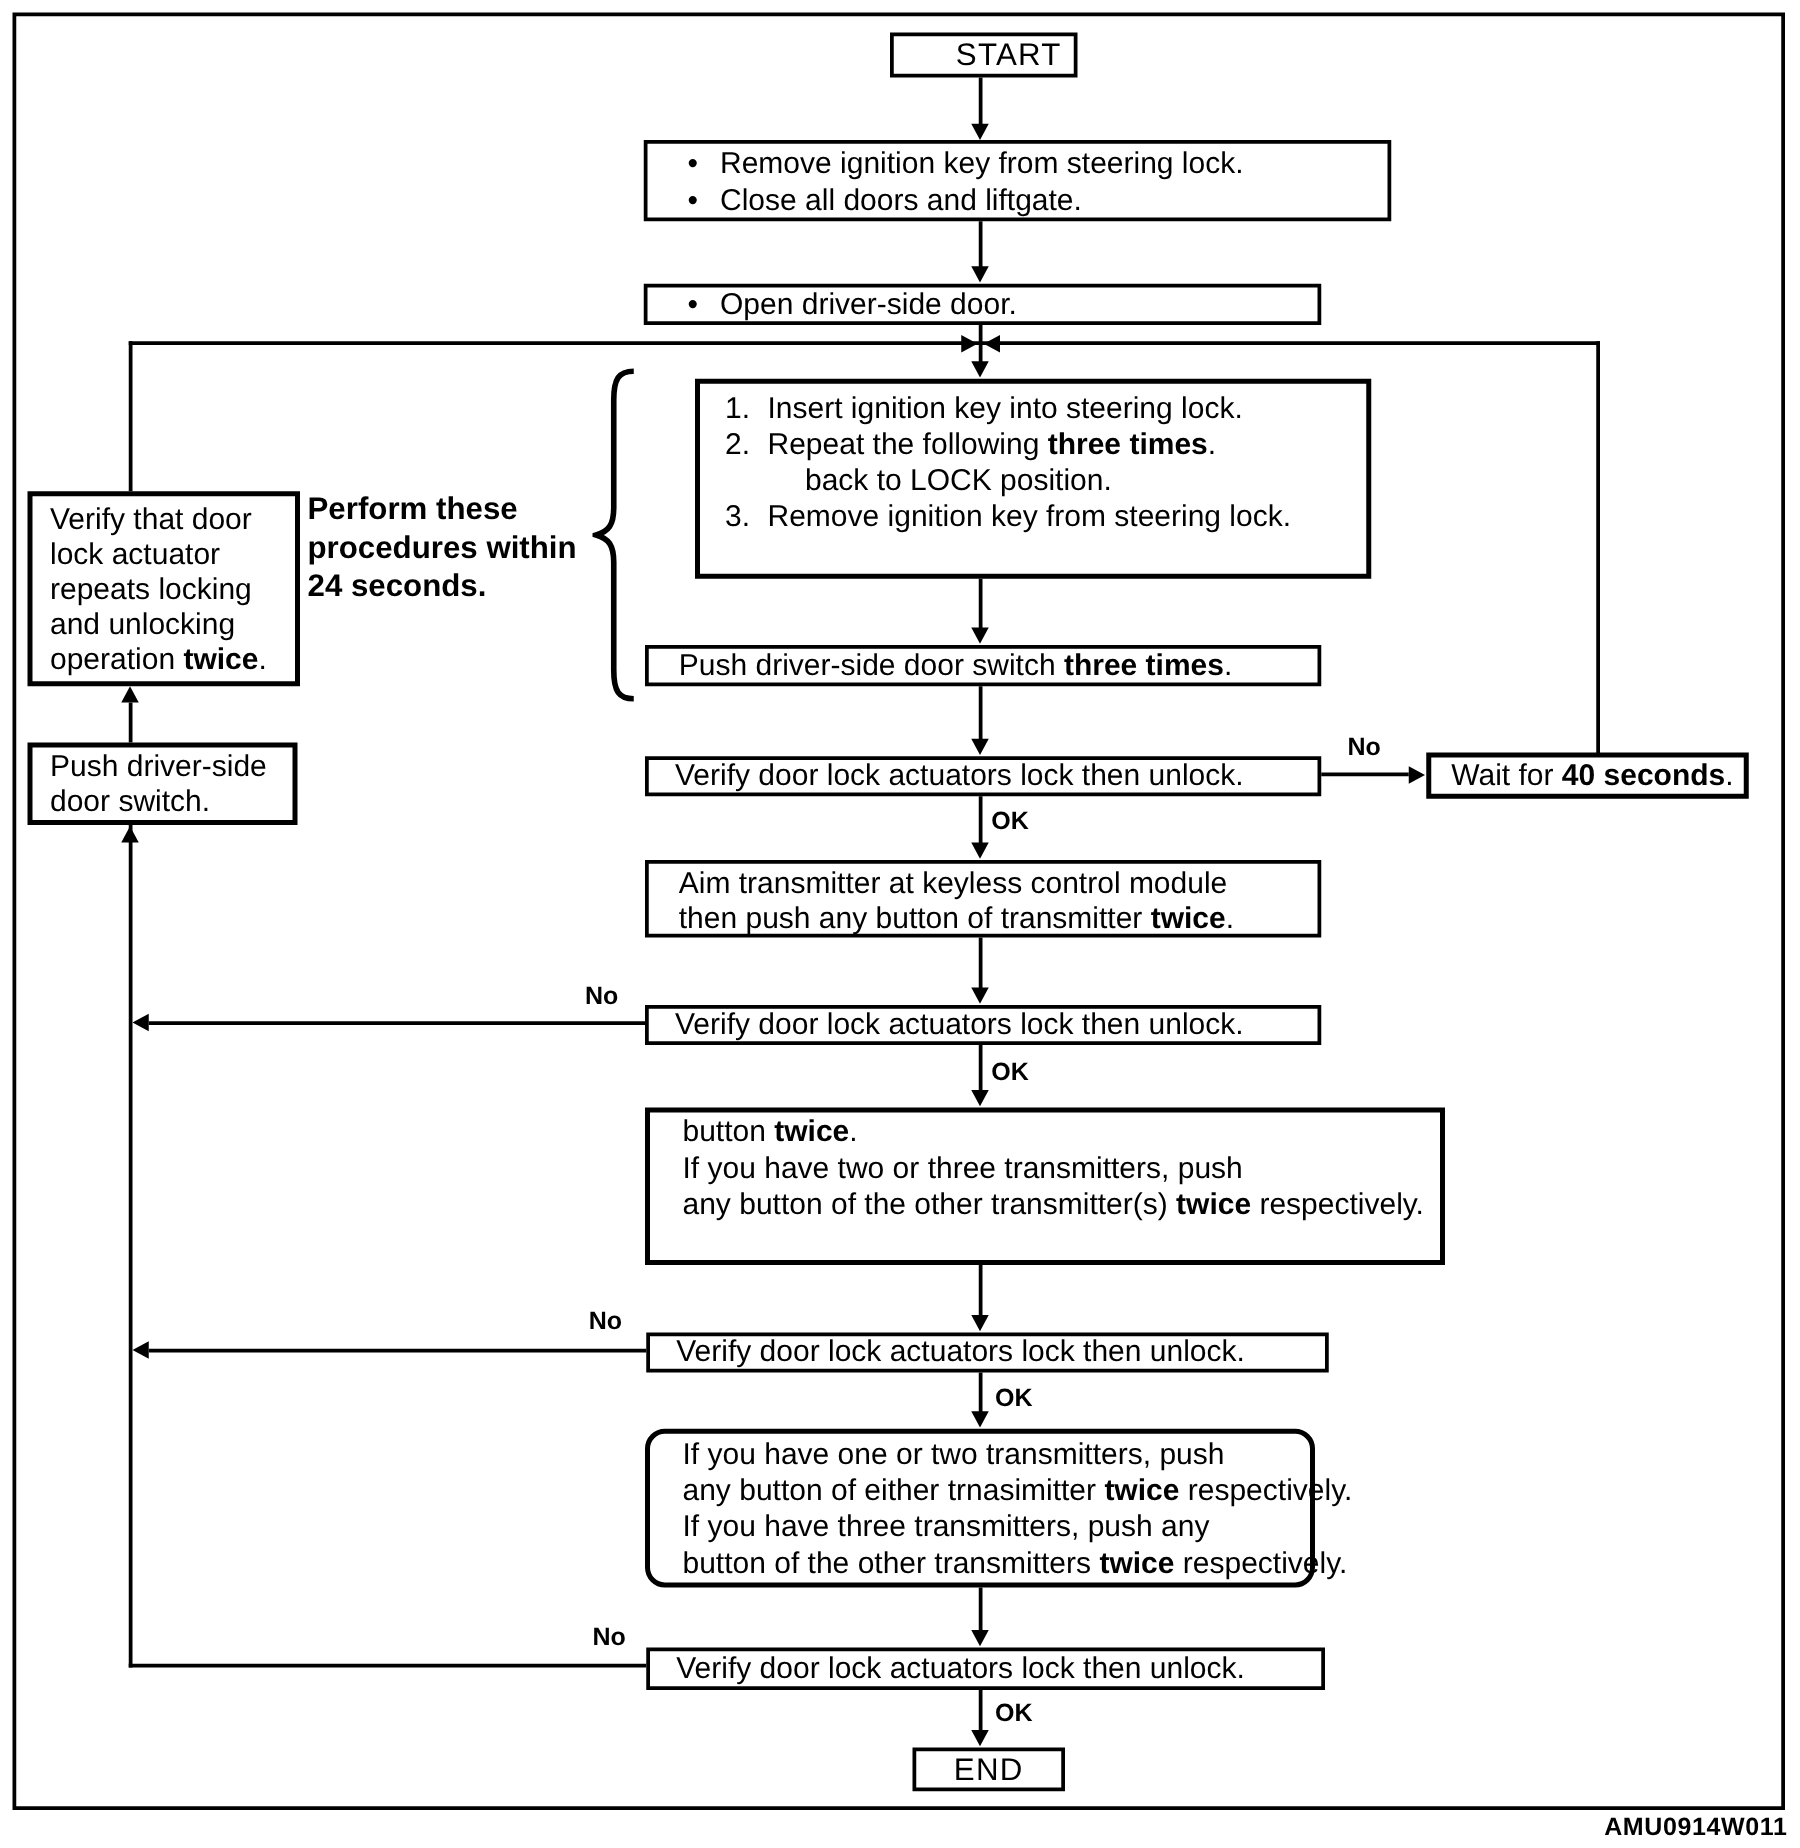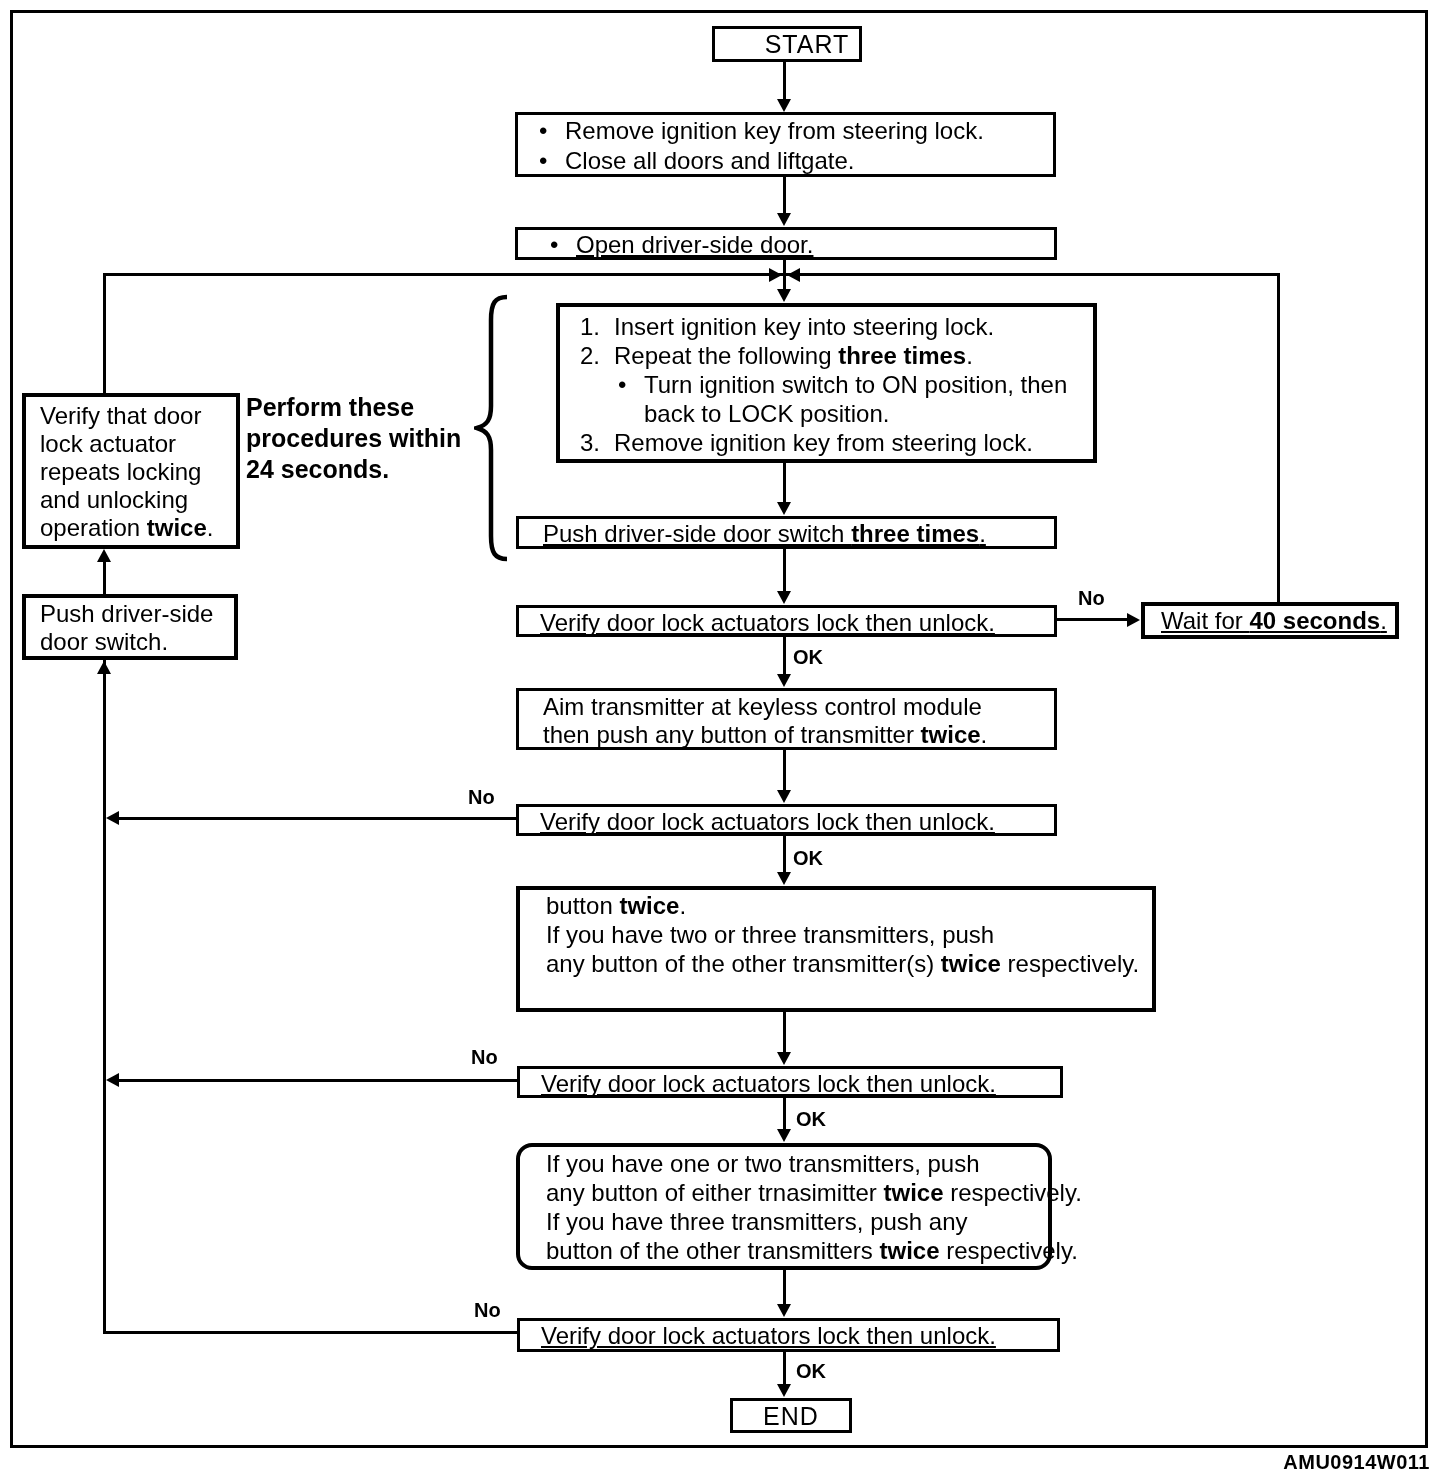--- a/index.html
+++ b/index.html
@@ -2,21 +2,21 @@
 <html><head>
 <meta charset="utf-8">
 <style>
   html,body{margin:0;padding:0;background:#fff;}
   .stage{position:relative;width:1440px;height:1478px;background:#fff;color:#000;
          font-family:"Liberation Sans","DejaVu Sans",sans-serif;overflow:hidden;}
   .frame{position:absolute;left:10px;top:10px;width:1412px;height:1432px;border:3px solid #000;}
   .box{position:absolute;background:#fff;border:3px solid #000;box-sizing:border-box;
        font-size:24px;line-height:30px;}
   .box.b4{border-width:4px;}
-  .vcenter{display:flex;flex-direction:column;text-decoration:underline;}
+  .vcenter{display:flex;flex-direction:column;justify-content:center;}
   .terminal{display:flex;align-items:center;justify-content:center;font-size:25px;letter-spacing:1px;}
   .fc-line{white-space:nowrap;}
   .fc-mk{display:inline-block;}
   .fc-mk.num{width:34px;}
   .fc-mk.bullet{width:26px;}
   b{font-weight:700;}
   .hline,.vline{position:absolute;background:#000;}
   .hline{height:3px;}
   .vline{width:3px;}
   .tri{position:absolute;width:0;height:0;}
@@ -31,33 +31,32 @@
 </head>
 <body>
 
 <div class="stage">
   <div class="frame"></div>
 
   <div class="box terminal" style="left:712px;top:26px;width:150px;height:36px;padding-left:40px;">
     <span>START</span>
   </div>
 
-  <div class="box" style="left:515px;top:112px;width:541px;height:65px;padding:1px 0 0 21px;">
+  <div class="box" style="left:515px;top:112px;width:598px;height:65px;padding:1px 0 0 32px;">
       <div class="fc-line"><span class="fc-mk bullet">•</span><span>Remove ignition key from steering lock.</span></div>
       <div class="fc-line"><span class="fc-mk bullet">•</span><span>Close all doors and liftgate.</span></div>
     </div>
 
   <div class="box vcenter" style="left:515px;top:227px;width:542px;height:33px;padding-left:32px;">
       <div class="fc-line"><span class="fc-mk bullet">•</span><span>Open driver-side door.</span></div>
     </div>
 
   <div class="box b4" style="left:516px;top:303px;width:541px;height:160px;padding:5px 0 0 20px;line-height:29px;margin-left:40px;">
       <div class="fc-line"><span class="fc-mk num">1.</span><span>Insert ignition key into steering lock.</span></div>
       <div class="fc-line"><span class="fc-mk num">2.</span><span>Repeat the following </span><b>three times</b><span>.</span></div>
-      <div class="fc-line" style="padding-left: 38px;"><span class="fc-mk bullet">•</span><span>Turn ignition switch to ON position, then</span></div>
       <div class="fc-line" style="padding-left: 38px;"><span class="fc-mk bullet"></span><span>back to LOCK position.</span></div>
       <div class="fc-line"><span class="fc-mk num">3.</span><span>Remove ignition key from steering lock.</span></div>
     </div>
 
   <div class="box vcenter" style="left:516px;top:516px;width:541px;height:33px;padding-left:24px;">
       <div class="fc-line"><span>Push driver-side door switch </span><b>three times</b><span>.</span></div>
     </div>
 
   <div class="box vcenter" style="left:516px;top:605px;width:541px;height:32px;padding-left:21px;">
       <div class="fc-line"><span>Verify door lock actuators lock then unlock.</span></div>

